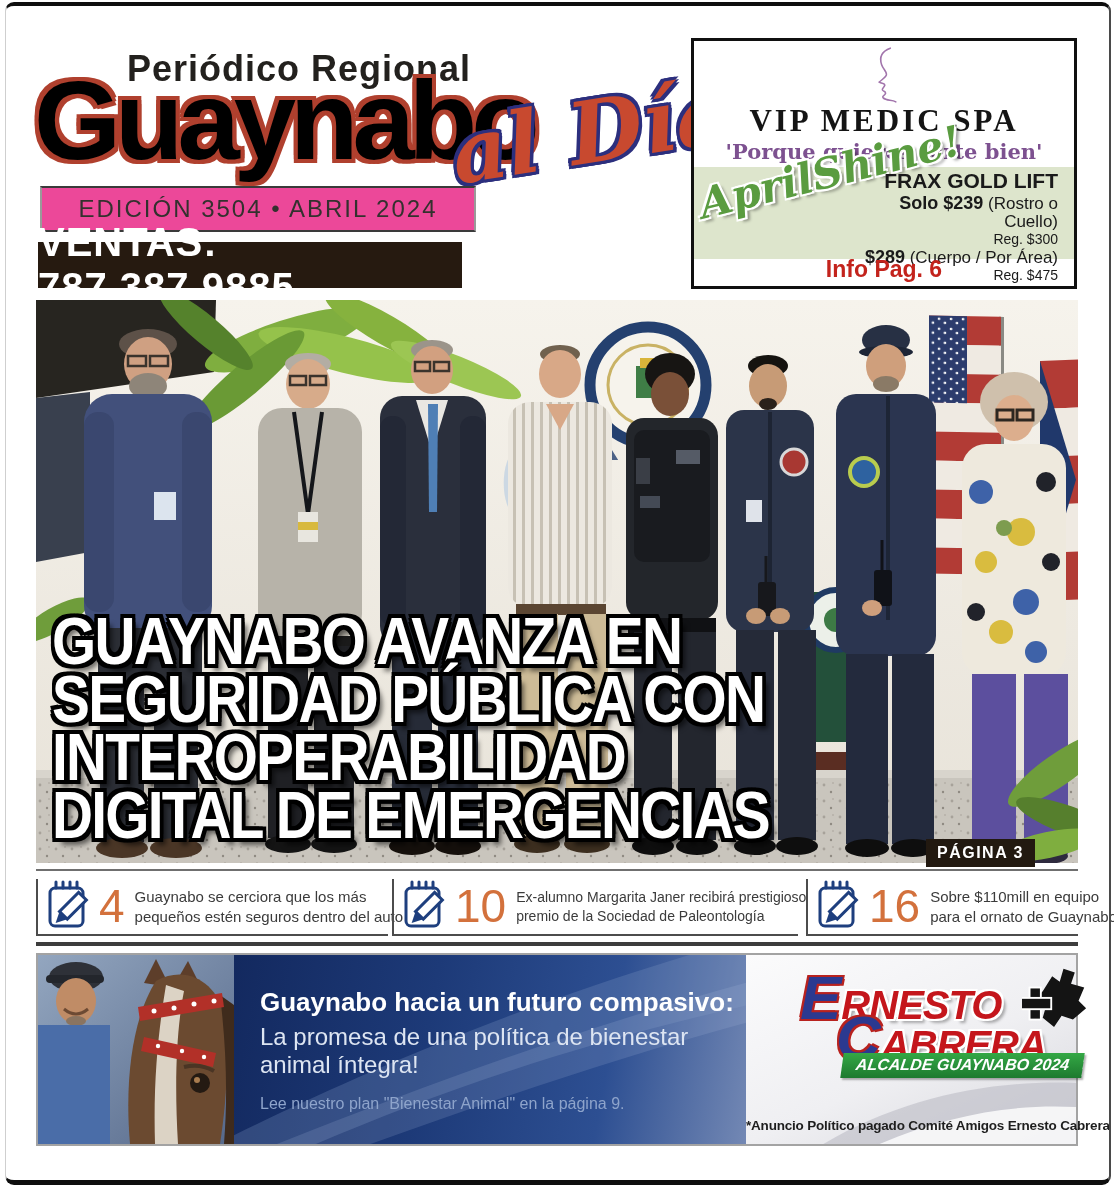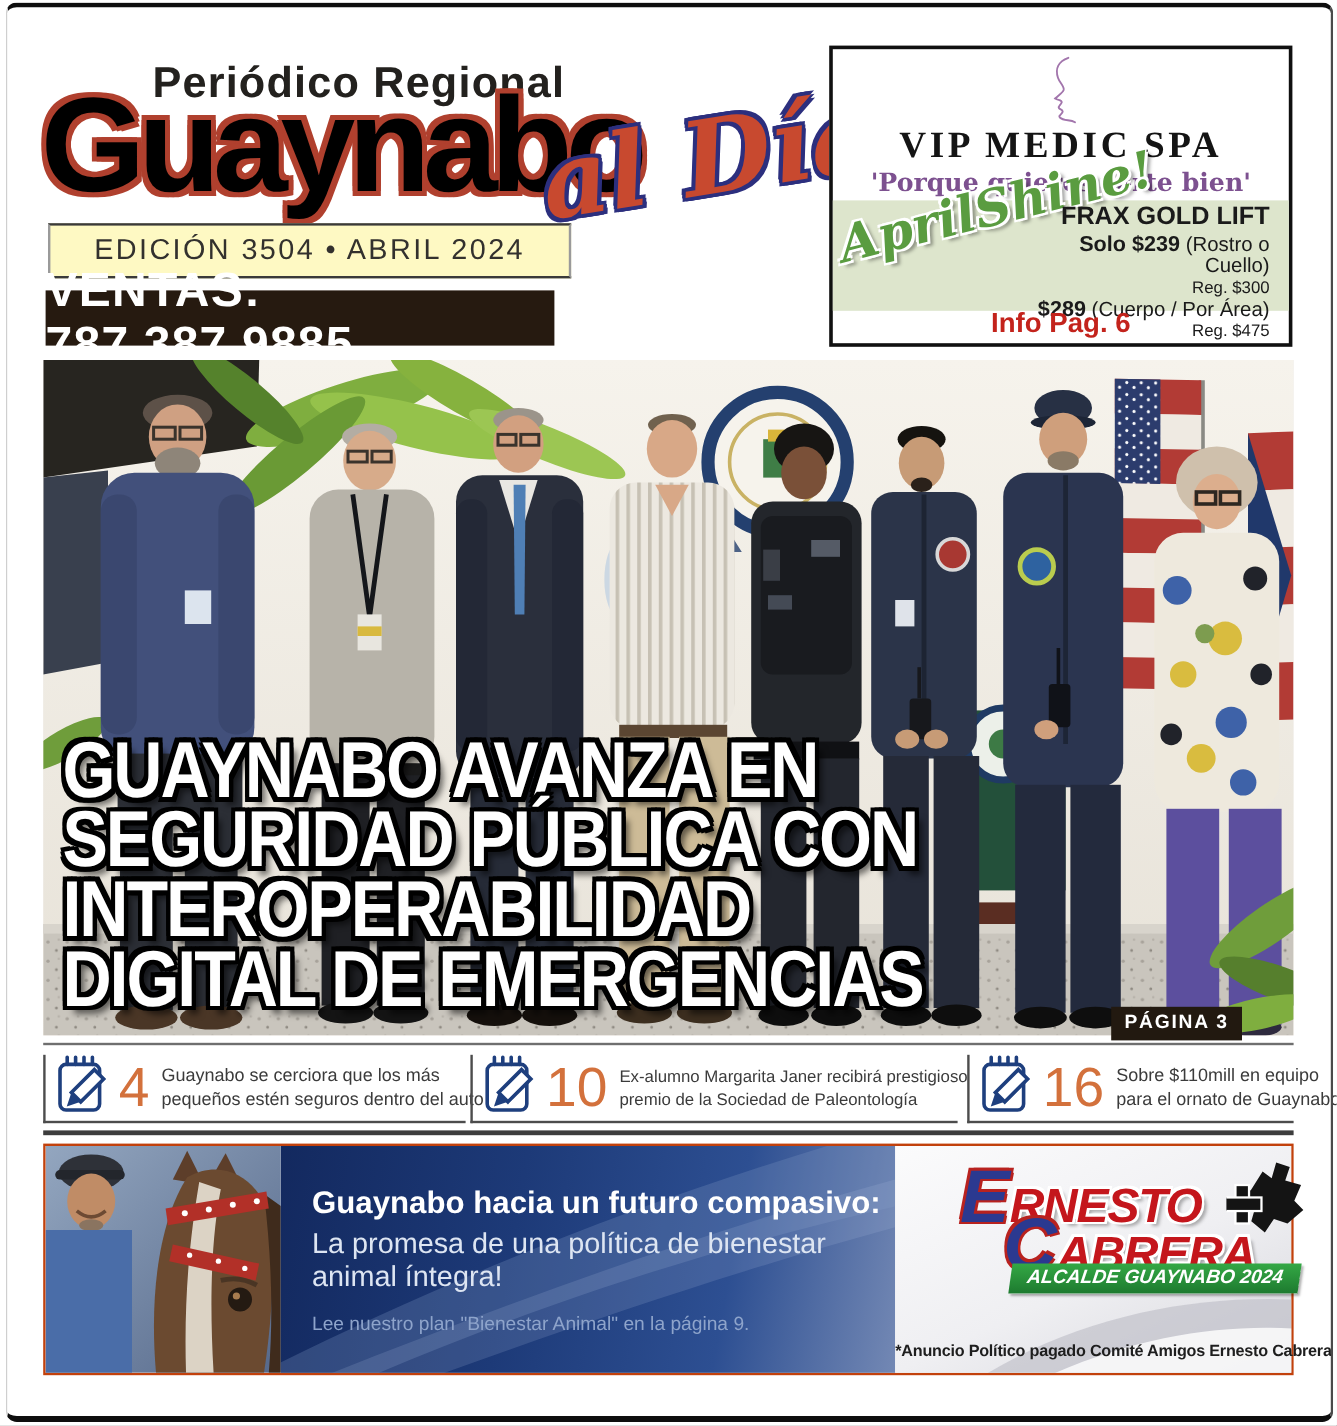--- a/index.html
+++ b/index.html
@@ -12,21 +12,21 @@
          border-radius:9px;pointer-events:none;z-index:60;}
   
   .tagline{left:127px;top:48px;font-size:36px;color:#23211e;letter-spacing:1px;font-weight:bold;}
   .logo-main{left:34px;top:56px;font-size:112px;font-weight:bold;color:#000000;letter-spacing:-6px;
     text-shadow:-4px -4px 0 #b0402e,4px -4px 0 #b0402e,-4px 4px 0 #b0402e,4px 4px 0 #b0402e,
                 0 -4px 0 #b0402e,0 4px 0 #b0402e,-4px 0 0 #b0402e,4px 0 0 #b0402e;}
   .logo-script{left:444px;top:104px;font-family:"DejaVu Serif",serif;font-style:italic;font-weight:bold;
     font-size:86px;color:#c8492f;transform:rotate(-9deg);transform-origin:left top;
     text-shadow:-3px -3px 0 #2c2f7e,3px -3px 0 #2c2f7e,-3px 3px 0 #2c2f7e,3px 3px 0 #2c2f7e,
                 0 -3px 0 #2c2f7e,0 3px 0 #2c2f7e,-3px 0 0 #2c2f7e,3px 0 0 #2c2f7e;}
-  .edition-box{left:40px;top:186px;width:436px;height:46px;background:#fef9c3;border:2px solid #3a3a3a;
+  .edition-box{left:40px;top:186px;width:436px;height:46px;background:#ec4899;border:2px solid #3a3a3a;
     border-left-color:#9a9a9a;border-right-color:#9a9a9a;display:flex;align-items:center;justify-content:center;
     font-size:24px;letter-spacing:2px;color:#33312e;box-sizing:border-box;}
   .ventas-box{left:38px;top:242px;width:424px;height:46px;background:#261a10;display:flex;align-items:center;
     justify-content:center;color:#fff;font-weight:bold;font-size:40px;letter-spacing:1px;}
   
   .vip-ad{left:691px;top:38px;width:386px;height:251px;border:3px solid #101010;background:#fff;box-sizing:border-box;}
   .vip-face{left:50%;top:4px;transform:translateX(-50%);}
   .vip-name{left:0;top:62px;width:100%;text-align:center;font-size:31px;font-weight:bold;letter-spacing:3px;color:#141414;font-family:Liberation Serif, serif;}
   .vip-slogan{left:0;top:98px;width:100%;text-align:center;font-family:"DejaVu Serif",serif;font-weight:bold;
     font-size:21px;color:#7d5190;}
@@ -53,21 +53,21 @@
   .rule-thin{left:36px;top:869px;width:1042px;height:2px;background:#6f6f6f;}
   .teasers{left:36px;top:879px;width:1042px;height:60px;}
   .teaser{position:absolute;top:0;height:57px;border-left:2px solid #4c4c4c;border-bottom:2px solid #4c4c4c;
     display:flex;align-items:center;padding-left:8px;box-sizing:border-box;}
   .teaser-num{font-size:46px;color:#d3713c;margin:0 10px 0 9px;line-height:.95;}
   .teaser-text{color:#3b3b3b;line-height:1.3;}
   .teaser-text div{white-space:nowrap;}
   .t-f1{font-size:15px;} .t-f2{font-size:14px;} .t-f3{font-size:15px;}
   .rule-thick{left:36px;top:942px;width:1042px;height:4px;background:#3d3d3d;}
   
-  .bottom-ad{left:36px;top:953px;width:1042px;height:193px;border:2px solid #c2410c;box-sizing:border-box;background:#fff;}
+  .bottom-ad{left:36px;top:953px;width:1042px;height:193px;border:2px solid #a3a3a3;box-sizing:border-box;background:#fff;}
   .ba-photo{left:0;top:0;width:196px;height:189px;}
   .ba-mid{left:196px;top:0;width:512px;height:189px;
     background:linear-gradient(100deg,#13295f 0%,#1d3a78 38%,#2d4f92 72%,#7388b4 100%);}
   .ba-right{left:708px;top:0;width:330px;height:189px;
     background:linear-gradient(155deg,#fbfbfc 0%,#efeff2 55%,#d7d7dd 100%);}
   .ba-h1{left:26px;top:32px;font-size:26px;font-weight:bold;color:#fff;white-space:nowrap;}
   .ba-h2{left:26px;top:68px;font-size:24px;color:#dde5f2;line-height:1.18;}
   .ba-h2 div{white-space:nowrap;}
   .ba-note{left:26px;top:140px;font-size:16px;color:#8ea4cb;white-space:nowrap;}
   .swoosh{left:0;top:0;width:100%;height:100%;pointer-events:none;}

